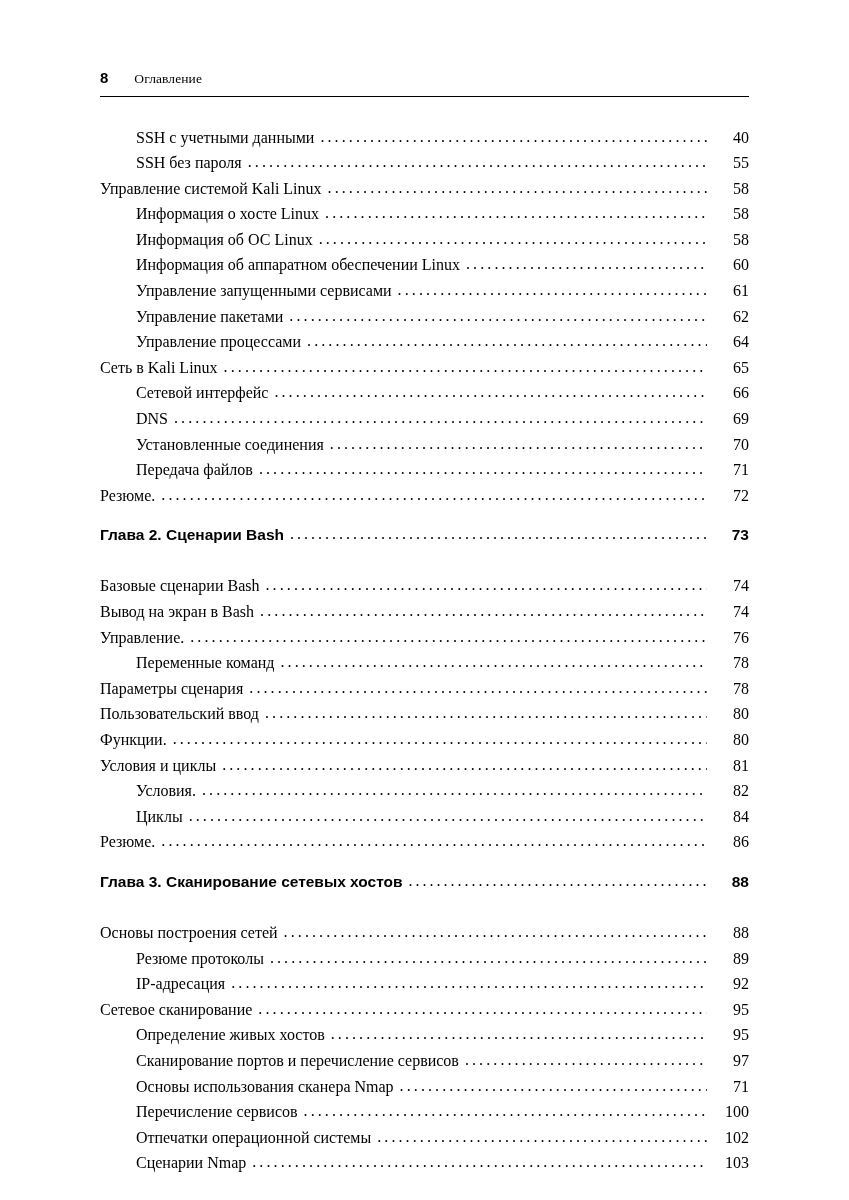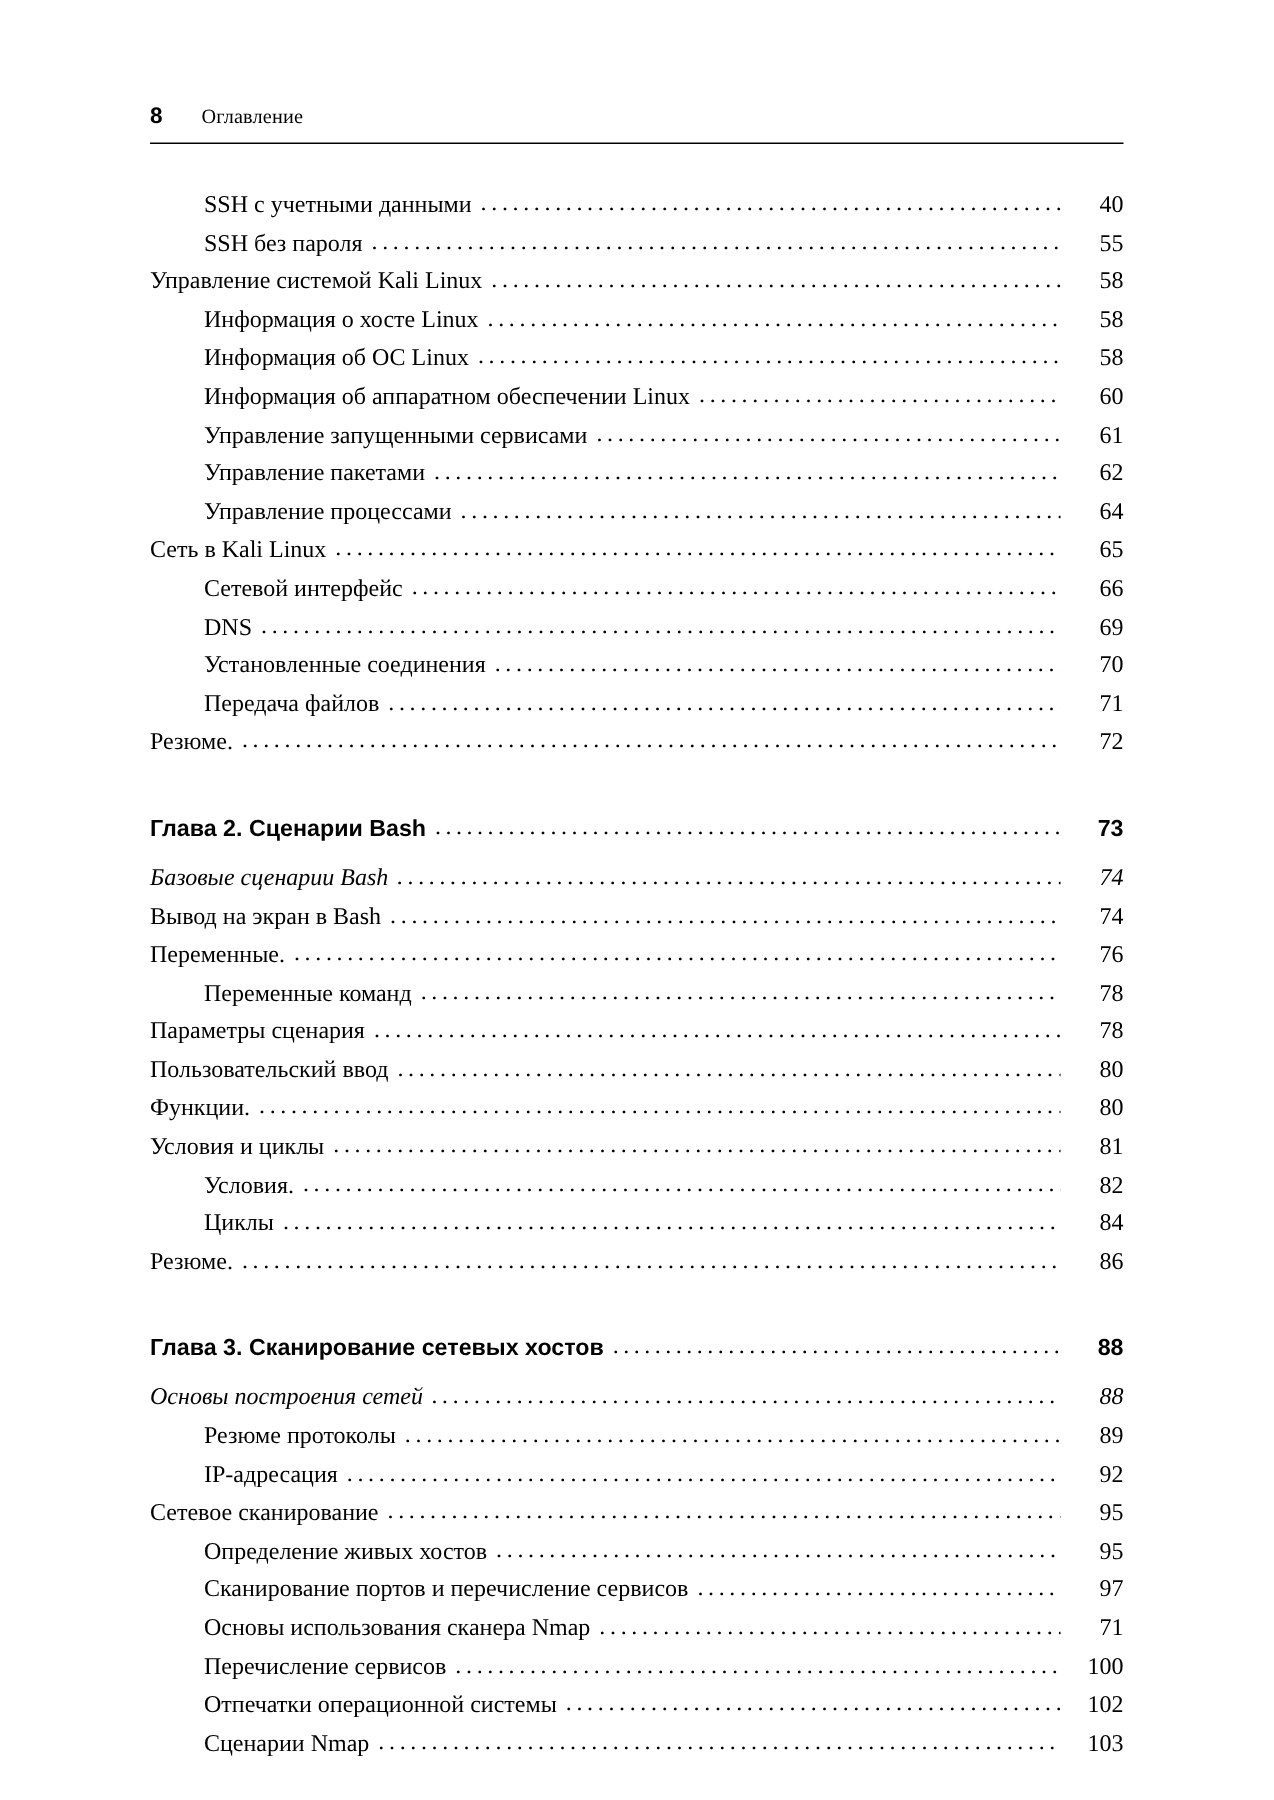--- a/index.html
+++ b/index.html
@@ -86,22 +86,22 @@
     font-size: 15.5px;
     line-height: 26px;
   }
   .chapter .leader {
     letter-spacing: 3.0px;
     font-family: "Liberation Serif", serif;
     font-weight: normal;
   }
   .chapter .pg { min-width: 34px; }
 
-  .gap-before-chapter { margin-top: 32px; }
-  .gap-after-chapter { margin-top: 7px; font-style: italic; }
+  .gap-before-chapter { margin-top: 14px; }
+  .gap-after-chapter { margin-top: 25px; }
 </style>
 </head>
 <body>
 
 <div class="page">
 
   <div class="header">
     <span class="page-number">8</span>
     <span class="header-title">Оглавление</span>
   </div>
@@ -192,21 +192,21 @@
         <span class="title">Базовые сценарии Bash</span>
         <span class="leader">........................................................................................................................</span>
         <span class="pg">74</span>
       </div>
       <div class="toc-entry level-1">
         <span class="title">Вывод на экран в Bash</span>
         <span class="leader">........................................................................................................................</span>
         <span class="pg">74</span>
       </div>
       <div class="toc-entry level-1">
-        <span class="title">Переменные.</span>
+        <span class="title">Управление.</span>
         <span class="leader">........................................................................................................................</span>
         <span class="pg">76</span>
       </div>
       <div class="toc-entry level-2">
         <span class="title">Переменные команд</span>
         <span class="leader">........................................................................................................................</span>
         <span class="pg">78</span>
       </div>
       <div class="toc-entry level-1">
         <span class="title">Параметры сценария</span>

